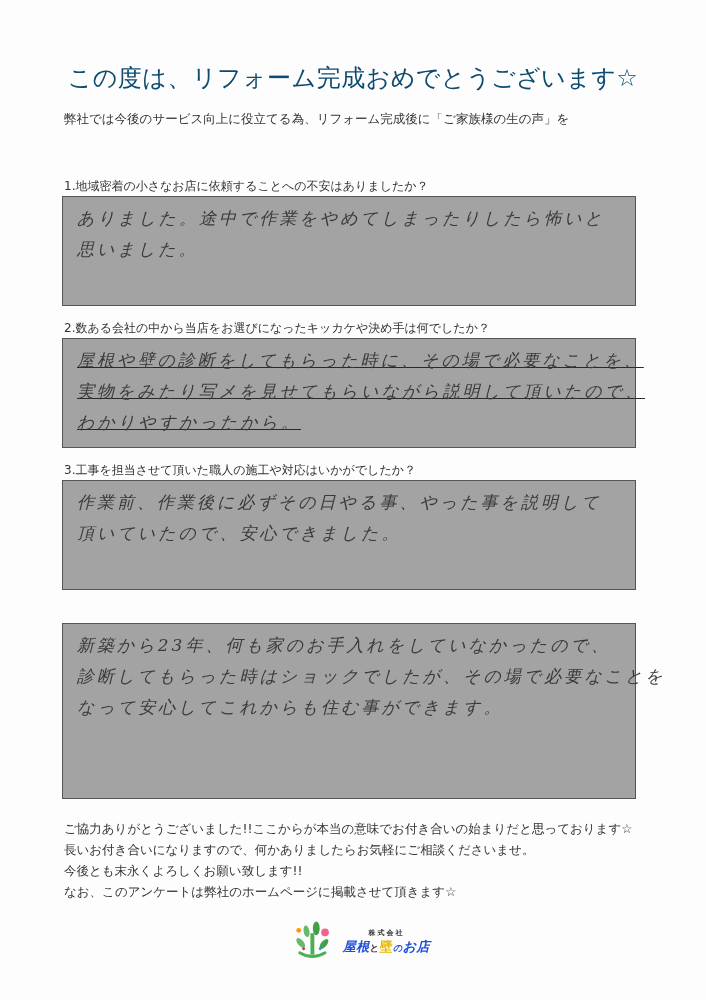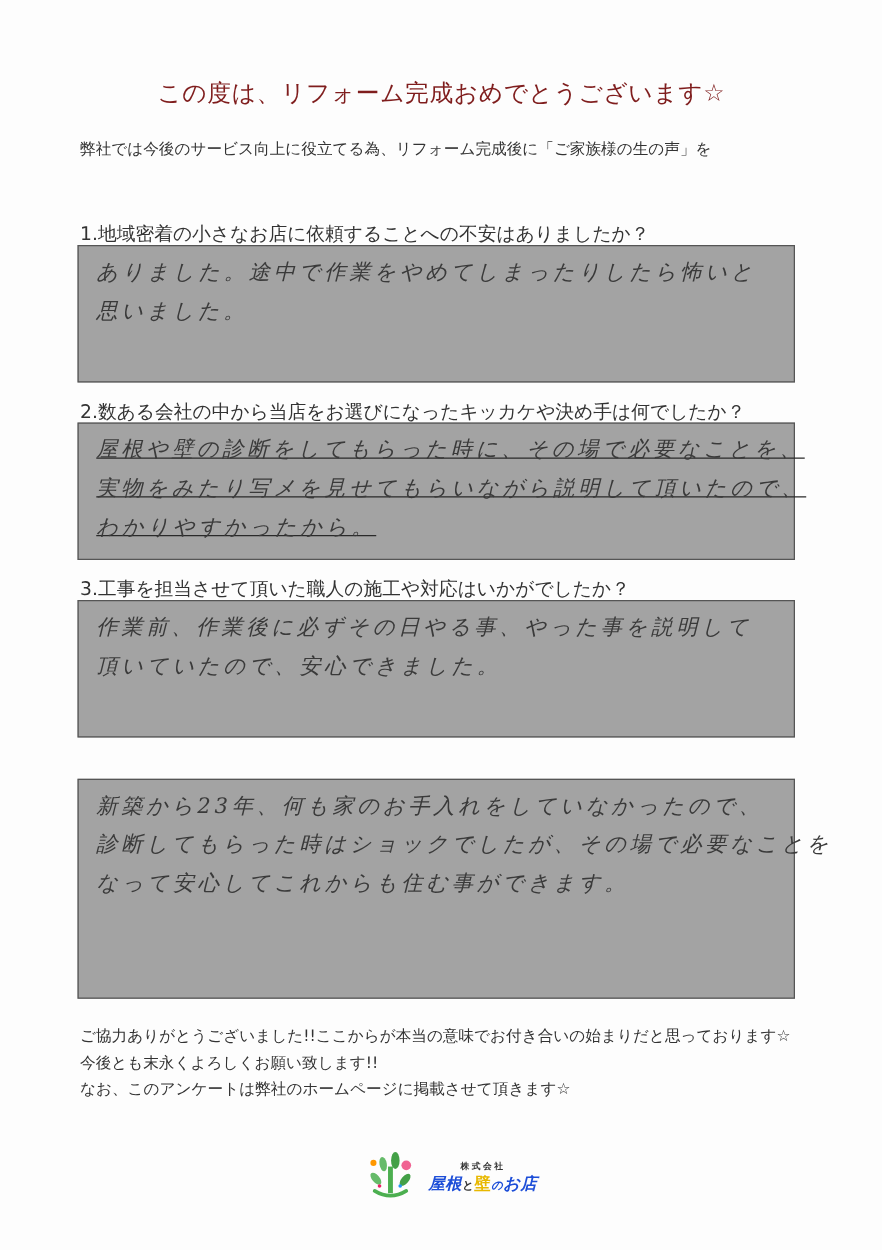--- a/index.html
+++ b/index.html
@@ -4,28 +4,28 @@
   <style>
     * { box-sizing: border-box; margin: 0; padding: 0; }
     html, body {
       width: 706px; height: 1000px; background: #ffffff;
       font-family: "DejaVu Sans", "Liberation Sans", sans-serif;
       color: #2a2a2a; overflow: hidden;
     }
     .page { position: relative; width: 706px; height: 1000px; background: #fdfdfd; }
     .title {
       position: absolute; top: 62px; left: 0; width: 706px;
-      text-align: center; font-size: 19px; color: #7f1d1d; letter-spacing: 0.5px;
+      text-align: center; font-size: 24px; color: #0c4a6e; letter-spacing: 0.5px;
     }
     .intro {
       position: absolute; left: 64px; top: 108px; width: 580px;
       font-size: 12.5px; line-height: 22px; color: #333;
     }
     .q-label {
-      position: absolute; left: 64px; font-size: 15px; color: #333; white-space: nowrap;
+      position: absolute; left: 64px; font-size: 12px; color: #333; white-space: nowrap;
     }
     .answer-box {
       position: absolute; left: 62px; width: 574px;
       border: 1.5px solid #555; background: #a3a3a3;
       padding: 6px 10px 0 14px;
     }
     .answer-line {
       display: block;
       font-family: "DejaVu Serif", "Liberation Serif", serif;
       font-size: 17px; line-height: 31px; color: #3a3a3a;
@@ -81,20 +81,21 @@
   </div>
 
   <div class="answer-box" style="top:623px;height:176px;">
     <span class="answer-line">新築から23年、何も家のお手入れをしていなかったので、</span>
     <span class="answer-line">診断してもらった時はショックでしたが、その場で必要なことを</span>
     <span class="answer-line">なって安心してこれからも住む事ができます。</span>
   </div>
 
   <div class="closing">
     <span>ご協力ありがとうございました!!ここからが本当の意味でお付き合いの始まりだと思っております☆</span>
+    <span>長いお付き合いになりますので、何かありましたらお気軽にご相談くださいませ。</span>
     <span>今後とも末永くよろしくお願い致します!!</span>
     <span>なお、このアンケートは弊社のホームページに掲載させて頂きます☆</span>
   </div>
 
   <div class="logo">
     <svg class="logo-mark" viewBox="0 0 46 46">
       <path d="M10 34 Q23 42 36 34" stroke="#4caf50" stroke-width="3" fill="none" stroke-linecap="round"></path>
       <rect x="21" y="14" width="4" height="22" fill="#4caf50"></rect>
       <ellipse cx="17" cy="12" rx="3" ry="6" fill="#66bb6a" transform="rotate(-10 17 12)"></ellipse>
       <ellipse cx="27" cy="9" rx="3.5" ry="7" fill="#43a047"></ellipse>

